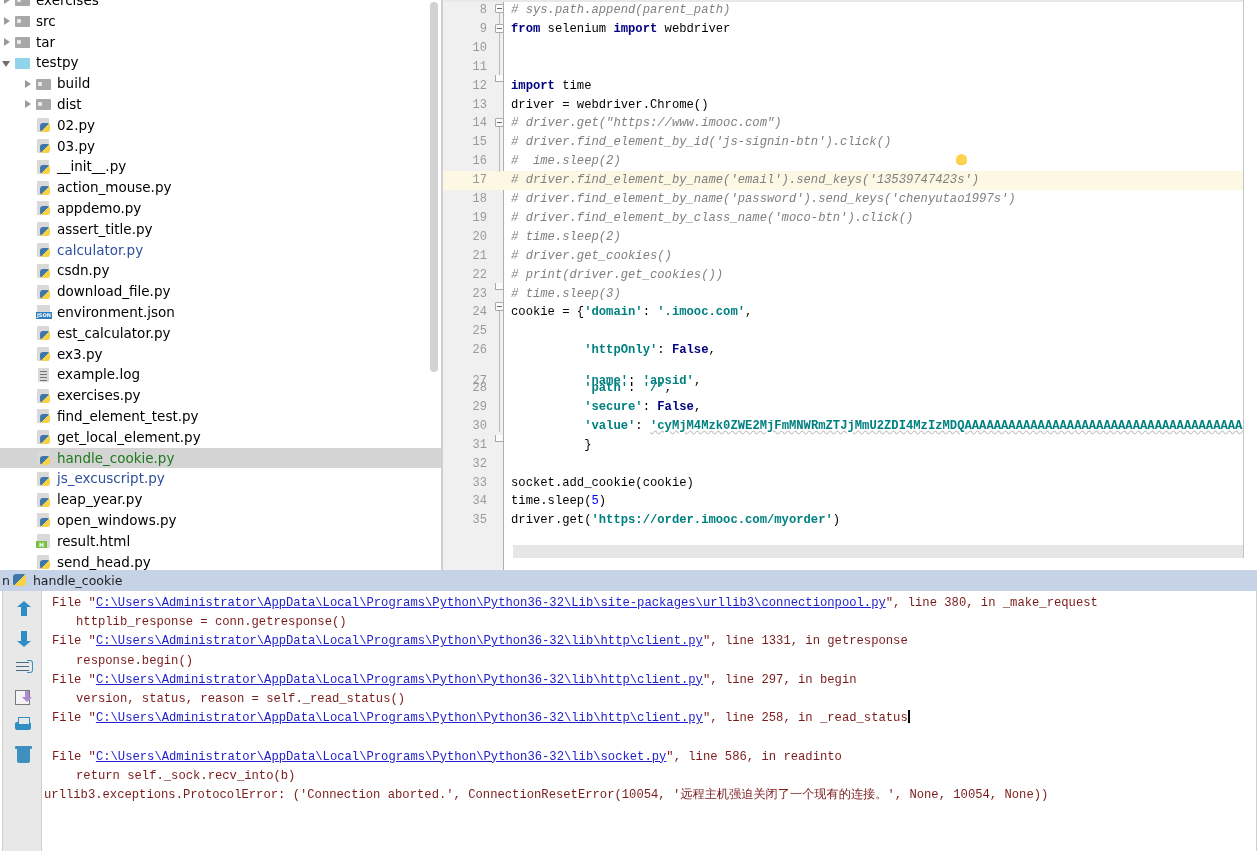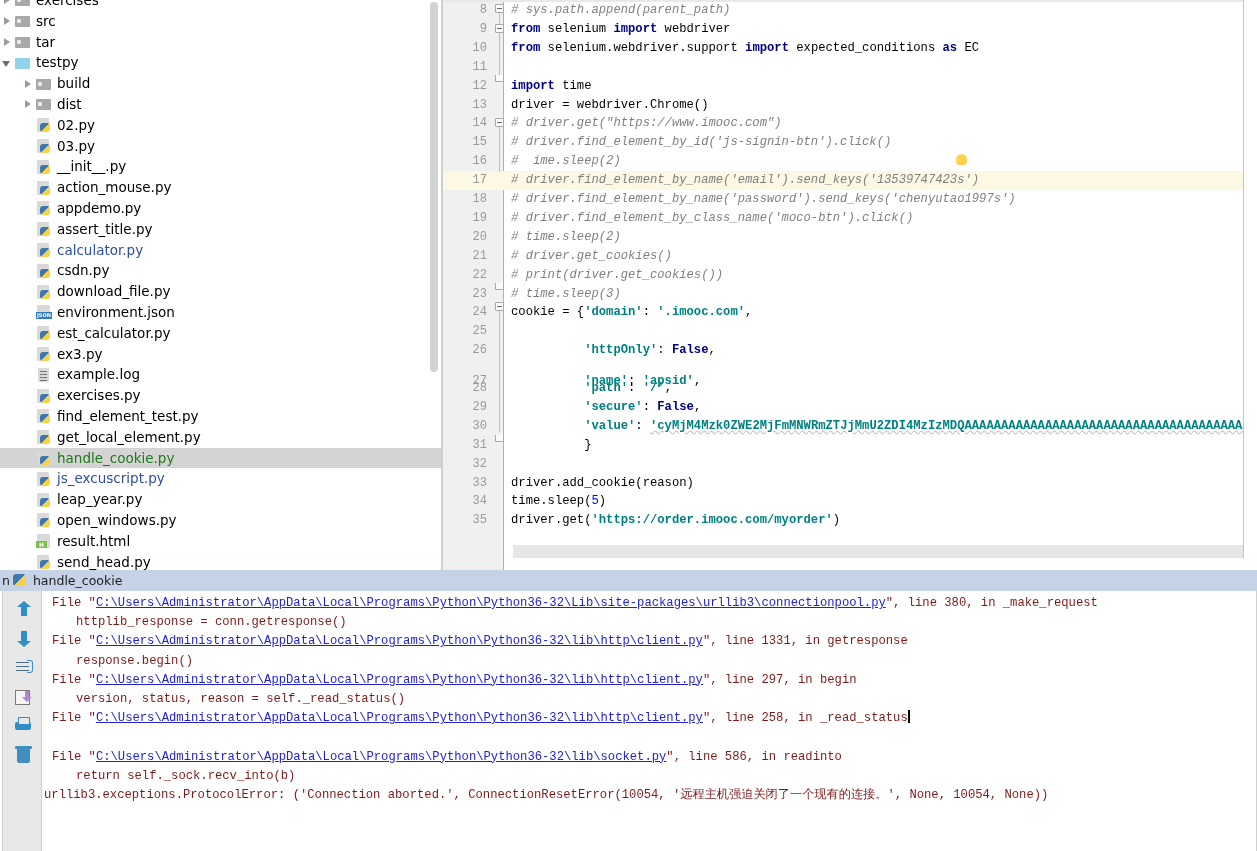--- a/index.html
+++ b/index.html
@@ -643,21 +643,21 @@
       <div id="tree-scrollbar"></div>
     </div>
     <div id="tree-divider"></div>
 
     <div id="editor">
       <div id="editor-top-strip"></div>
       <div id="gutter"></div>
       <div id="code-lines">
           <div class="code-line" style="top: 1px;"><span class="lineno">8</span><span class="code-text"><span class="cm"># sys.path.append(parent_path)</span></span></div>
           <div class="code-line" style="top: 19.9px;"><span class="lineno">9</span><span class="code-text"><span class="kw">from</span><span class="id"> selenium </span><span class="kw">import</span><span class="id"> webdriver</span></span></div>
-          <div class="code-line" style="top: 38.8px;"><span class="lineno">10</span><span class="code-text"><span class="kw">from</span><span class="id"> selenium.webdriver.support </span><span class="kw">import</span><span class="id"> expected_conditions </span><span class="kw">as</span><span class="id"> EC</span></span></div>
+          <div class="code-line" style="top: 38.8px;"><span class="lineno">10</span></div>
           <div class="code-line" style="top: 57.7px;"><span class="lineno">11</span></div>
           <div class="code-line" style="top: 76.6px;"><span class="lineno">12</span><span class="code-text"><span class="kw">import</span><span class="id"> time</span></span></div>
           <div class="code-line" style="top: 95.5px;"><span class="lineno">13</span><span class="code-text"><span class="id">driver = webdriver.Chrome()</span></span></div>
           <div class="code-line" style="top: 114.4px;"><span class="lineno">14</span><span class="code-text"><span class="cm"># driver.get("https://www.imooc.com")</span></span></div>
           <div class="code-line" style="top: 133.3px;"><span class="lineno">15</span><span class="code-text"><span class="cm"># driver.find_element_by_id('js-signin-btn').click()</span></span></div>
           <div class="code-line" style="top: 152.2px;"><span class="lineno">16</span><span class="code-text"><span class="cm">#  ime.sleep(2)</span></span></div>
           <div class="code-line highlight" style="top: 171.1px;"><span class="lineno">17</span><span class="code-text"><span class="cm"># driver.find_element_by_name('email').send_keys('13539747423s')</span></span></div>
           <div class="code-line" style="top: 190px;"><span class="lineno">18</span><span class="code-text"><span class="cm"># driver.find_element_by_name('password').send_keys('chenyutao1997s')</span></span></div>
           <div class="code-line" style="top: 208.9px;"><span class="lineno">19</span><span class="code-text"><span class="cm"># driver.find_element_by_class_name('moco-btn').click()</span></span></div>
           <div class="code-line" style="top: 227.8px;"><span class="lineno">20</span><span class="code-text"><span class="cm"># time.sleep(2)</span></span></div>
@@ -666,21 +666,21 @@
           <div class="code-line" style="top: 284.5px;"><span class="lineno">23</span><span class="code-text"><span class="cm"># time.sleep(3)</span></span></div>
           <div class="code-line" style="top: 303.4px;"><span class="lineno">24</span><span class="code-text"><span class="id">cookie = {</span><span class="st">'domain'</span><span class="id">: </span><span class="st">'.imooc.com'</span><span class="id">,</span></span></div>
           <div class="code-line" style="top: 322.3px;"><span class="lineno">25</span></div>
           <div class="code-line" style="top: 341.2px;"><span class="lineno">26</span><span class="code-text"><span class="id">          </span><span class="st">'httpOnly'</span><span class="id">: </span><span class="bl">False</span><span class="id">,</span></span></div>
           <div class="code-line" style="top: 372px;"><span class="lineno">27</span><span class="code-text"><span class="id">          </span><span class="st">'name'</span><span class="id">: </span><span class="st">'apsid'</span><span class="id">,</span></span></div>
           <div class="code-line" style="top: 379px;"><span class="lineno">28</span><span class="code-text"><span class="id">          </span><span class="st">'path'</span><span class="id">: </span><span class="st">'/'</span><span class="id">,</span></span></div>
           <div class="code-line" style="top: 397.9px;"><span class="lineno">29</span><span class="code-text"><span class="id">          </span><span class="st">'secure'</span><span class="id">: </span><span class="bl">False</span><span class="id">,</span></span></div>
           <div class="code-line" style="top: 416.8px;"><span class="lineno">30</span><span class="code-text"><span class="id">          </span><span class="st">'value'</span><span class="id">: </span><span class="lnk">'cyMjM4Mzk0ZWE2MjFmMNWRmZTJjMmU2ZDI4MzIzMDQAAAAAAAAAAAAAAAAAAAAAAAAAAAAAAAAAAAAAAAAAAAA</span></span></div>
           <div class="code-line" style="top: 435.7px;"><span class="lineno">31</span><span class="code-text"><span class="id">          }</span></span></div>
           <div class="code-line" style="top: 454.6px;"><span class="lineno">32</span><span class="code-text"><span class="id"></span></span></div>
-          <div class="code-line" style="top: 473.5px;"><span class="lineno">33</span><span class="code-text"><span class="id">driver.add_cookie(reason)</span></span></div>
+          <div class="code-line" style="top: 473.5px;"><span class="lineno">33</span><span class="code-text"><span class="id">socket.add_cookie(cookie)</span></span></div>
           <div class="code-line" style="top: 492.4px;"><span class="lineno">34</span><span class="code-text"><span class="id">time.sleep(</span><span class="nu">5</span><span class="id">)</span></span></div>
           <div class="code-line" style="top: 511.3px;"><span class="lineno">35</span><span class="code-text"><span class="id">driver.get(</span><span class="st">'https://order.imooc.com/myorder'</span><span class="id">)</span></span></div>
         </div>
       <div id="fold-markers">
         <div class="fold" style="top:4px;"></div>
         <div class="foldbar" style="top:13px;height:12px;"></div>
         <div class="fold" style="top:24px;"></div>
         <div class="foldbar" style="top:33px;height:42px;"></div>
         <div class="foldend" style="top:75px;"></div>
         <div class="fold" style="top:118px;"></div>

